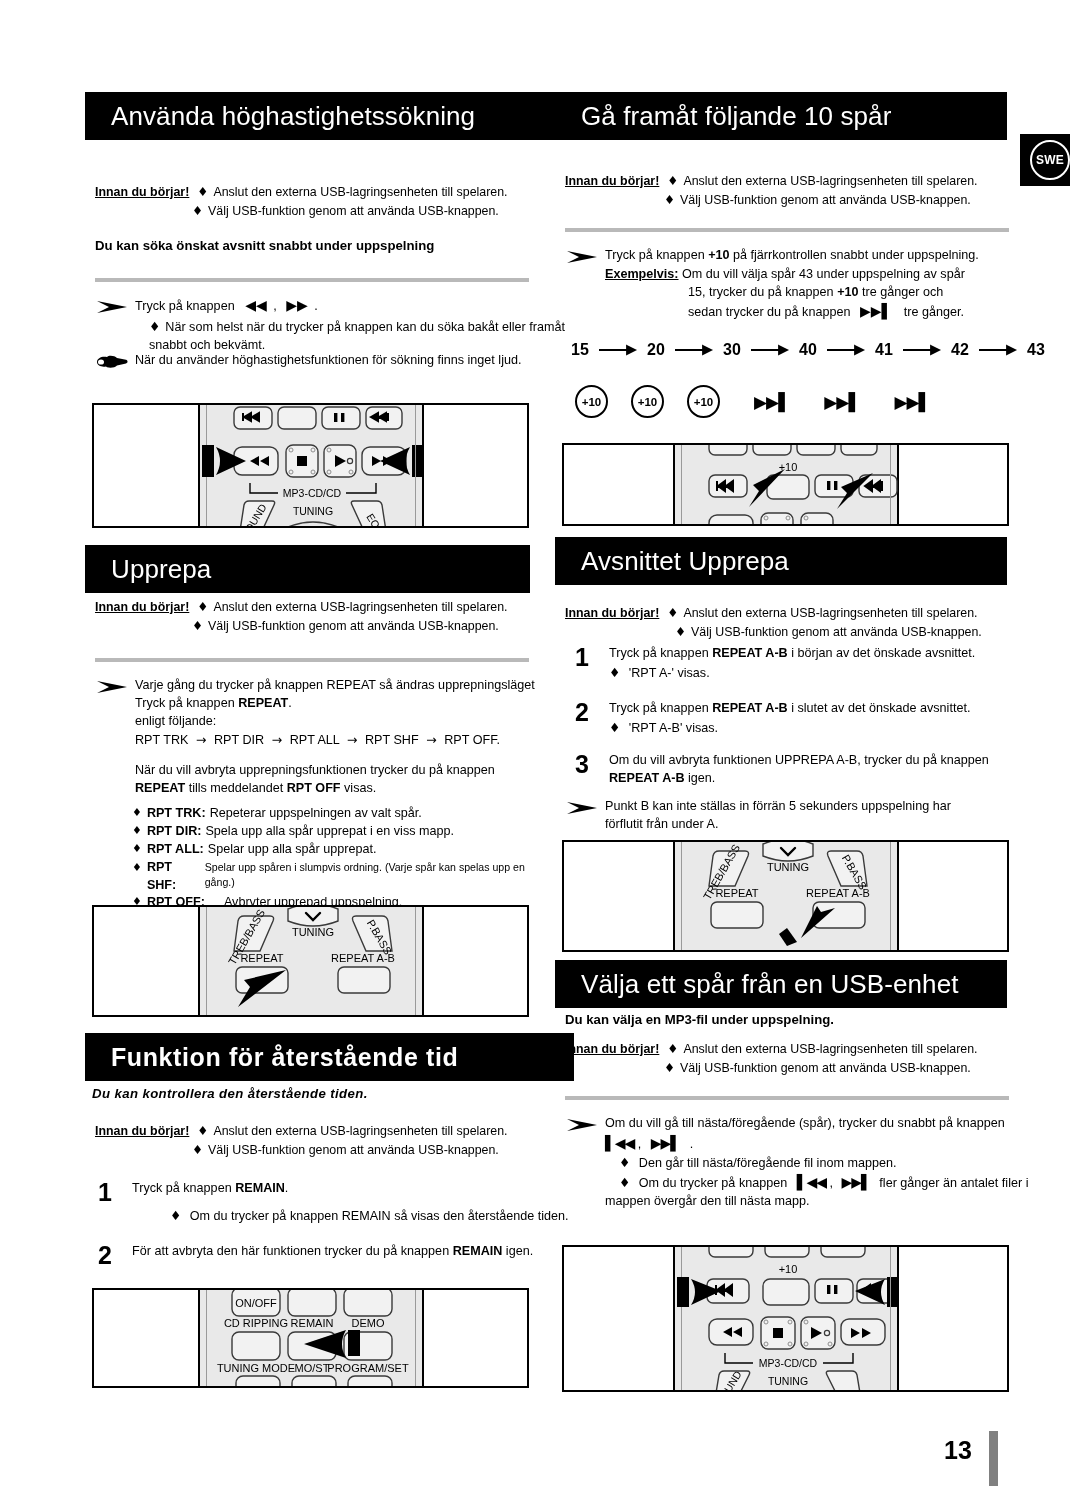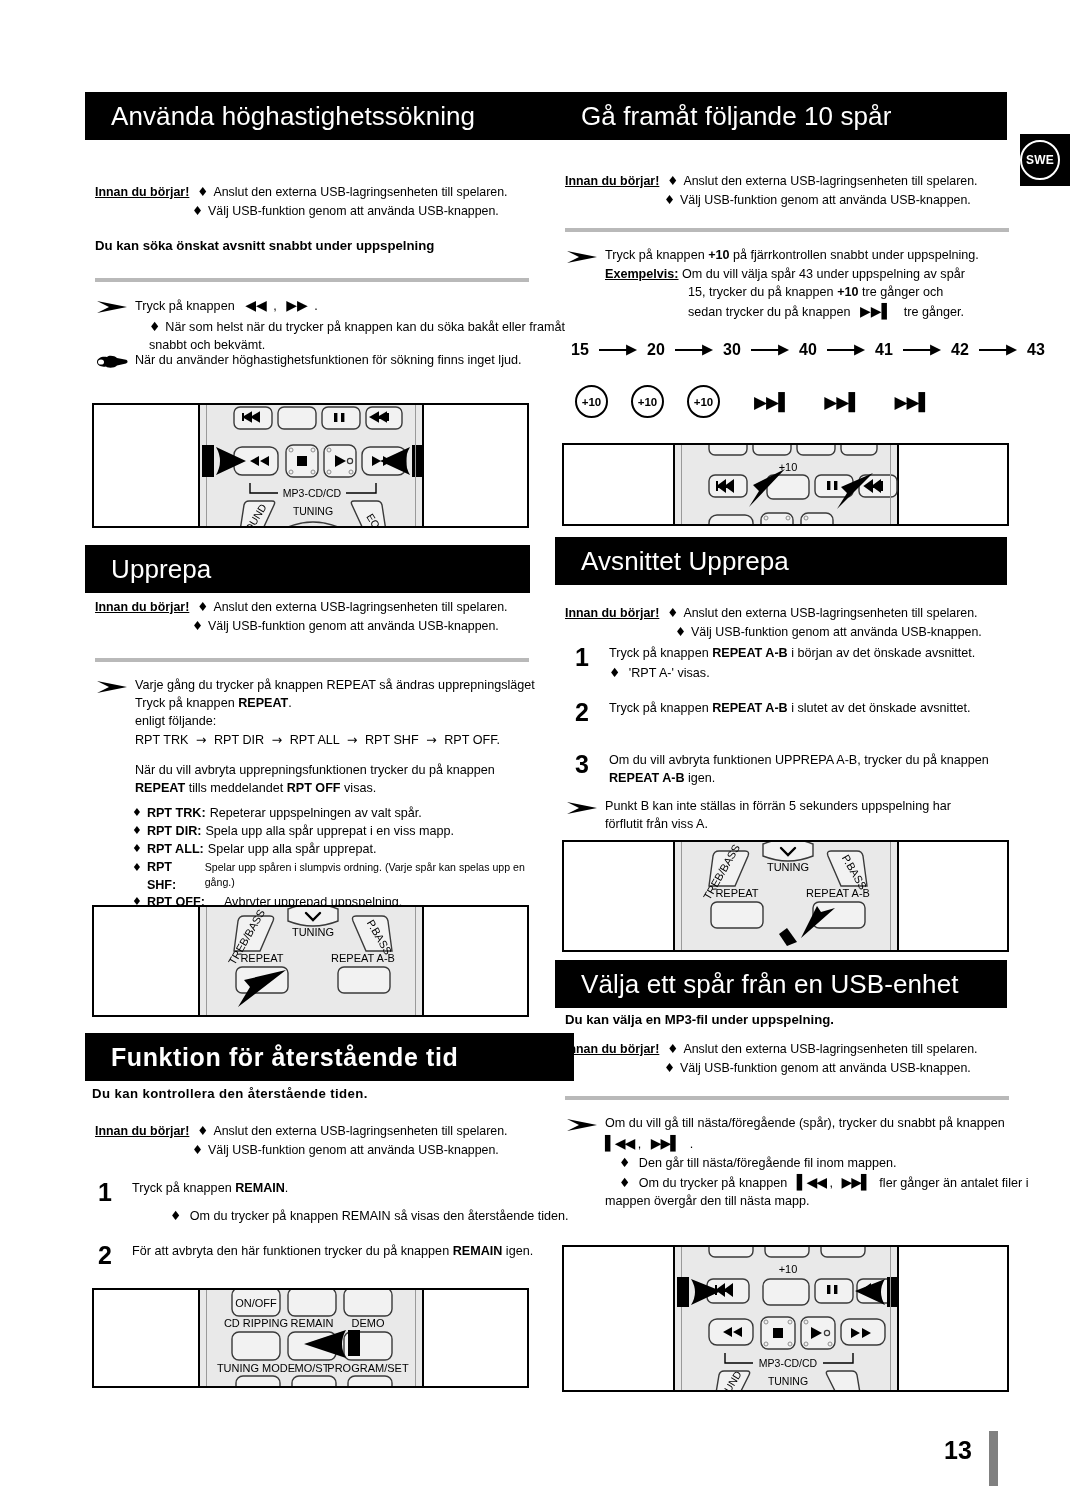--- a/index.html
+++ b/index.html
@@ -21,21 +21,21 @@
     font-size:26px;letter-spacing:.1px;
     font-weight:400;
   }
   .sec-head.heavy{font-weight:bold;letter-spacing:.6px;font-size:25px;}
 
   
   .tx{font-size:12.6px;line-height:1.42;}
   .tx b{font-weight:bold;}
   .small{font-size:10.6px;}
   .bold-line{font-weight:bold;font-size:13.2px;}
-  .bold-line.sp{letter-spacing:.4px;}
+  .bold-line.sp{letter-spacing:.4px;font-style:italic;}
 
   
   .innan{position:relative;font-size:12.4px;line-height:1.5;}
   .innan .lbl{font-weight:bold;text-decoration:underline;white-space:nowrap;}
   .innan .r1{display:flex;}
   .innan .r2{display:flex;}
   .dia{display:inline-block;margin:0 5px 0 0;}
 
   
   .rule{height:4px;background:#b9b9b9;width:100%;}
@@ -78,21 +78,21 @@
   .seq .ar{width:42px;height:12px;}
   .circ{
     width:33px;height:33px;border:2.2px solid #000;border-radius:50%;
     display:flex;align-items:center;justify-content:center;
     font-size:11.5px;font-weight:bold;box-sizing:border-box;
   }
 
   
   #swe-badge{
     position:absolute;left:1020px;top:134px;width:50px;height:52px;
-    background:#000;display:flex;align-items:center;justify-content:flex-start;
+    background:#000;display:flex;align-items:center;justify-content:flex-end;
   }
   #swe-badge .ring{
     width:36px;height:36px;border:2.4px solid #fff;border-radius:50%;
     display:flex;align-items:center;justify-content:center;
     color:#fff;font-size:12px;font-weight:bold;letter-spacing:.2px;
   }
   #pagenum{position:absolute;left:944px;top:1436px;font-size:25px;font-weight:bold;}
   #pagebar{position:absolute;left:989px;top:1431px;width:9px;height:55px;background:#808080;}
 
   .gl{font-family:"DejaVu Sans",sans-serif;}
@@ -531,39 +531,43 @@
     </div>
   </div>
 
   <div style="position:absolute;left:565px;top:700px;width:455px;" class="tx step r">
     <span class="num">2</span>
     <div>
       <span>Tryck på knappen</span>
       <b>REPEAT A-B</b>
       <span>i slutet av det önskade avsnittet.</span>
     </div>
+    <div style="margin-top:1px;">
+      <span class="dia gl">♦</span>
+      <span>'RPT A-B' visas.</span>
+    </div>
   </div>
 
   <div style="position:absolute;left:565px;top:752px;width:455px;" class="tx step r">
     <span class="num">3</span>
     <div>
       <span>Om du vill avbryta funktionen UPPREPA A-B, trycker du på knappen</span>
     </div>
     <div>
       <b>REPEAT A-B</b>
       <span>igen.</span>
     </div>
   </div>
 
   <div style="position:absolute;left:565px;top:798px;width:450px;" class="tx arrowbul">
     <svg width="32" height="16" viewBox="0 0 32 16">
       <path d="M0 2 L30 8 L0 14 L12 8 Z" fill="#000"></path>
     </svg>
     <div>Punkt B kan inte ställas in förrän 5 sekunders uppspelning har</div>
-    <div>förflutit från viss A.</div>
+    <div>förflutit från under A.</div>
   </div>
 
   <div class="remote-box" style="position:absolute;left:562px;top:840px;width:447px;height:112px;">
     <div class="body">
       <svg width="226" height="112" viewBox="0 0 226 112">
         <g fill="#f2f2f2" stroke="#3a3a3a" stroke-width="1.4">
           <path d="M34 44 L38 14 Q39 9 44 9 L70 9 Q75 9 73 14 L60 44 Z"></path>
           <path d="M192 44 L188 14 Q187 9 182 9 L156 9 Q151 9 153 14 L166 44 Z"></path>
           <path d="M88 2 Q113 -8 138 2 L138 14 Q113 24 88 14 Z"></path>
         </g>

